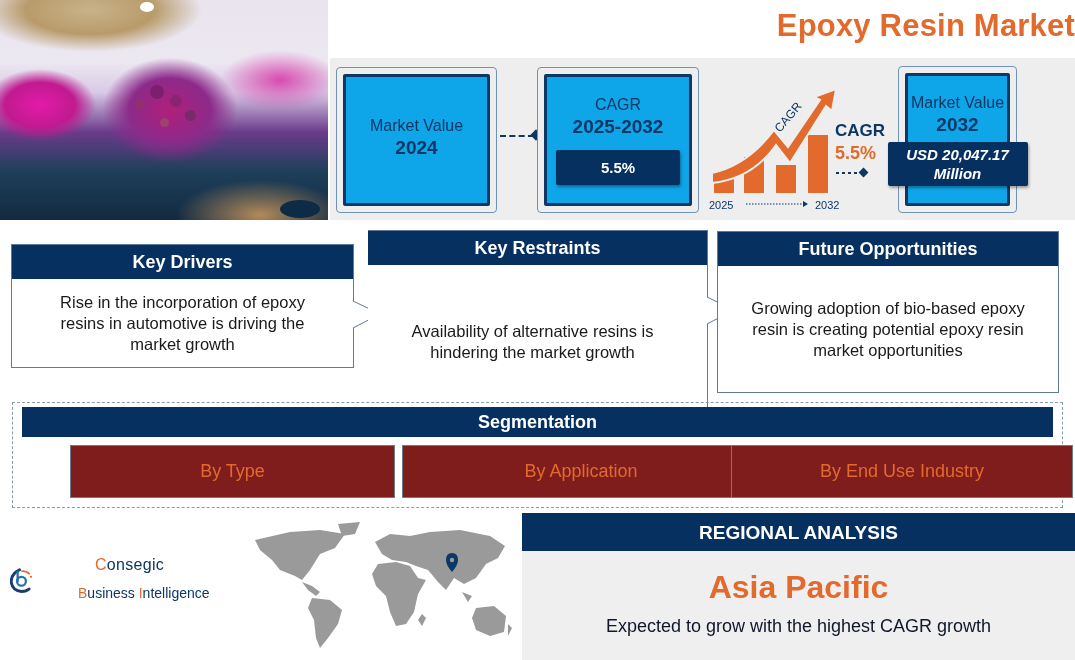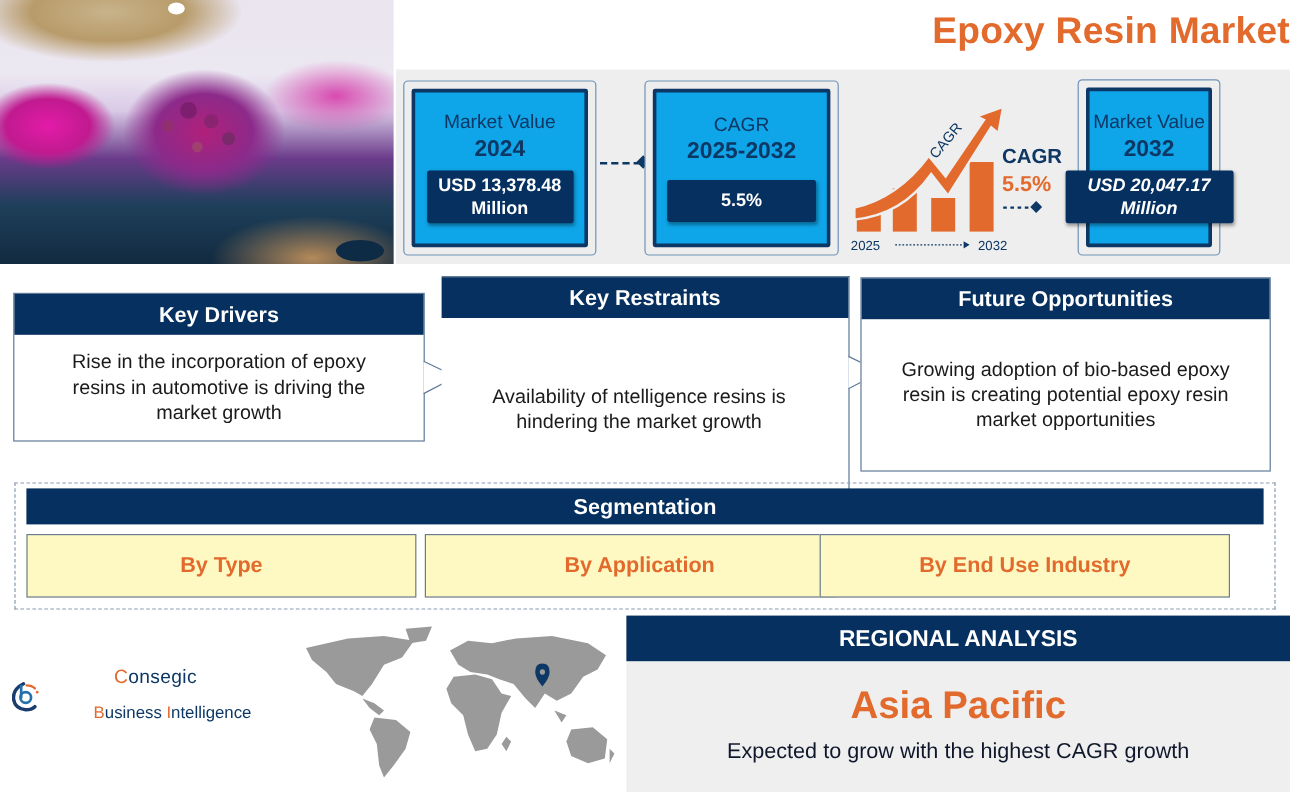--- a/index.html
+++ b/index.html
@@ -64,22 +64,22 @@
   }
   .chevron { position: absolute; }
 
   
   .seg-wrap { position: absolute; left: 12px; top: 402px; width: 1051px; height: 106px; border: 1px dashed #8a9bb0; }
   .seg-head {
     position: absolute; left: 9px; top: 4px; width: 1031px; height: 30px; background: #05305f; color: #fff;
     font-weight: 700; font-size: 18px; text-align: center; line-height: 30px;
   }
   .seg-item {
-    position: absolute; top: 42px; height: 53px; background: #fef9c3; border: 1px solid #6a7c92;
-    display: flex; align-items: center; justify-content: center; font-size: 18px; font-weight: 700; color: #e26a2c;
+    position: absolute; top: 42px; height: 53px; background: #7f1d1d; border: 1px solid #6a7c92;
+    display: flex; align-items: center; justify-content: center; font-size: 18px; font-weight: 400; color: #e26a2c; margin-left: 48px;
   }
 
   
   .logo { position: absolute; left: 10px; top: 540px; width: 220px; height: 80px; }
   .logo-name { position: absolute; left: 95px; top: 556px; font-size: 16px; color: #0d3764; font-weight: 400; letter-spacing: 0.3px; }
   .logo-name .accent { color: #e26a2c; }
   .logo-sub { position: absolute; left: 78px; top: 585px; font-size: 14px; color: #0d3764; }
   .logo-sub .accent { color: #e26a2c; }
 
   .world-map { position: absolute; left: 250px; top: 520px; width: 265px; height: 135px; }
@@ -106,21 +106,20 @@
 </div>
 
 <div class="title">Epoxy Resin Market</div>
 
 <div class="stats-band"></div>
 
 <div class="stat-card" style="left:336px;top:67px;width:161px;height:146px;">
   <div class="stat-inner">
     <div class="stat-label">Market Value</div>
     <div class="stat-year">2024</div>
-    <div class="stat-value" style="width:122px;">USD 13,378.48 Million</div>
   </div>
 </div>
 
 <div class="connector" style="left:500px;top:135px;width:34px;"></div>
 
 <div class="stat-card" style="left:537px;top:67px;width:162px;height:146px;">
   <div class="stat-inner">
     <div class="stat-label">CAGR</div>
     <div class="stat-year" style="margin-bottom:10px;">2025-2032</div>
     <div class="stat-value" style="width:124px;padding:8px 6px;">5.5%</div>
@@ -155,21 +154,21 @@
 <div class="key-box" style="left:11px;top:232px;width:343px;height:124px;margin-top:12px;">
   <div class="key-head">Key Drivers</div>
   <div class="key-body">Rise in the incorporation of epoxy resins in automotive is driving the market growth</div>
 </div>
 <svg class="chevron" style="left:352px;top:300px;" width="30" height="30" viewBox="0 0 30 30">
   <polyline points="1,1 28,14 1,28" fill="#fff" stroke="#5f7a98" stroke-width="1"></polyline>
 </svg>
 
 <div class="key-box" style="left:368px;top:230px;width:340px;height:189px;border-left:none;">
   <div class="key-head">Key Restraints</div>
-  <div class="key-body" style="padding:0 30px 0 20px;">Availability of ntelligence resins is hindering the market growth</div>
+  <div class="key-body" style="padding:0 30px 0 20px;">Availability of alternative resins is hindering the market growth</div>
 </div>
 <svg class="chevron" style="left:706px;top:296px;" width="30" height="30" viewBox="0 0 30 30">
   <polyline points="1,1 28,14 1,28" fill="#fff" stroke="#5f7a98" stroke-width="1"></polyline>
 </svg>
 
 <div class="key-box" style="left:717px;top:231px;width:342px;height:162px;">
   <div class="key-head">Future Opportunities</div>
   <div class="key-body" style="padding:0 25px;">Growing adoption of bio-based epoxy resin is creating potential epoxy resin market opportunities</div>
 </div>
 

